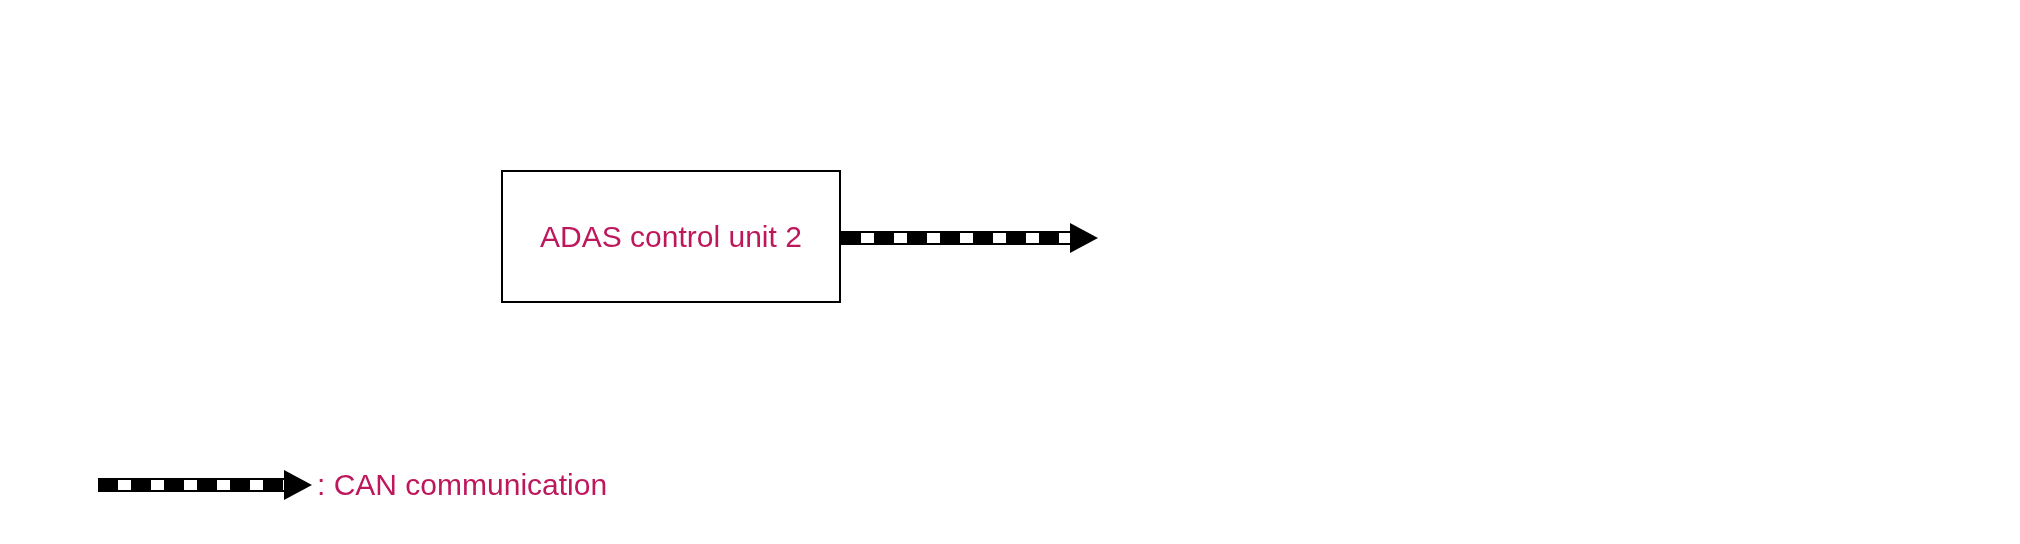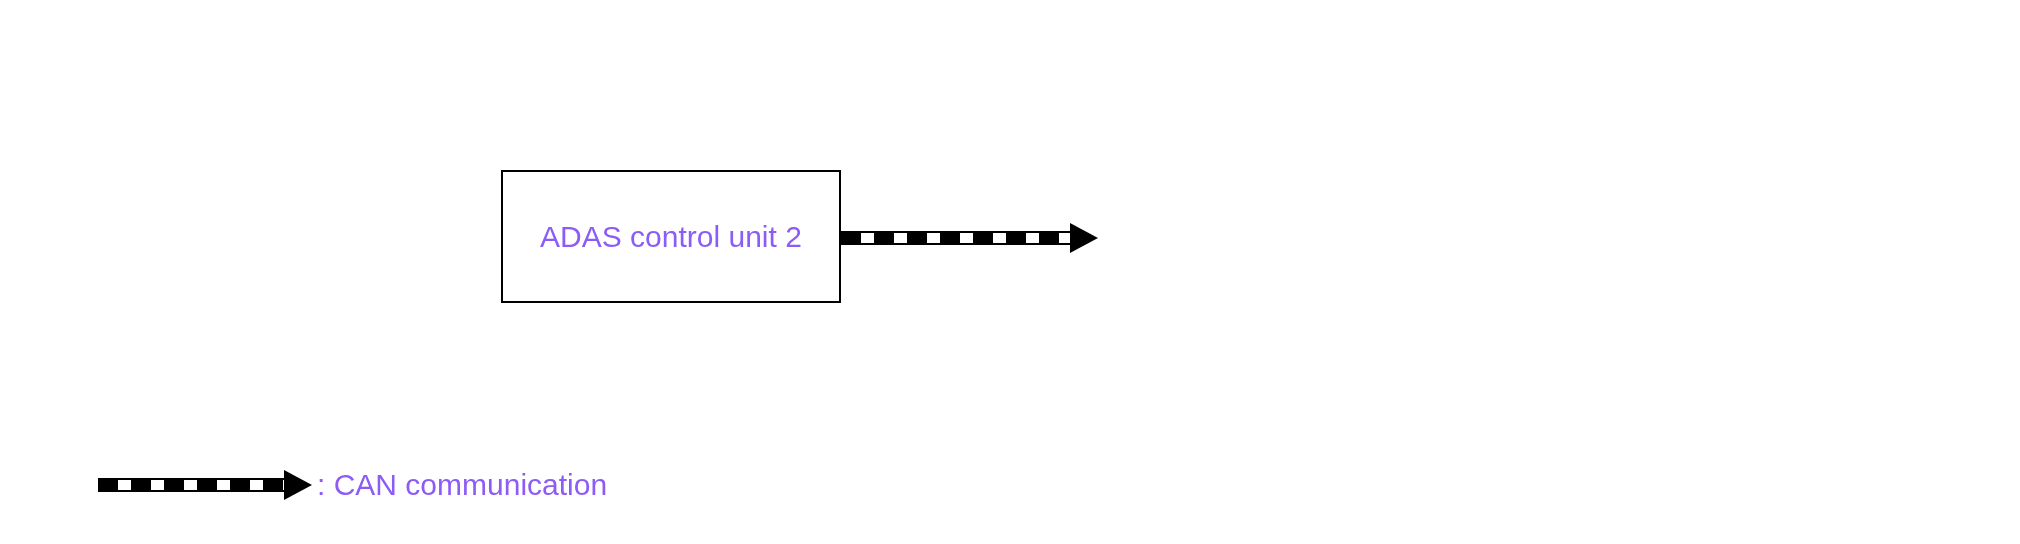--- a/index.html
+++ b/index.html
@@ -6,21 +6,21 @@
     margin: 0;
     padding: 0;
     background: #ffffff;
   }
   #canvas {
     position: relative;
     width: 2020px;
     height: 544px;
     background: #ffffff;
     font-family: "Liberation Sans", "DejaVu Sans", sans-serif;
-    color: #8b5cf6;
+    color: #be185d;
     overflow: hidden;
   }
   .node {
     position: absolute;
     box-sizing: border-box;
     border: 2px solid #000000;
     background: #ffffff;
     display: flex;
     align-items: center;
     justify-content: center;

